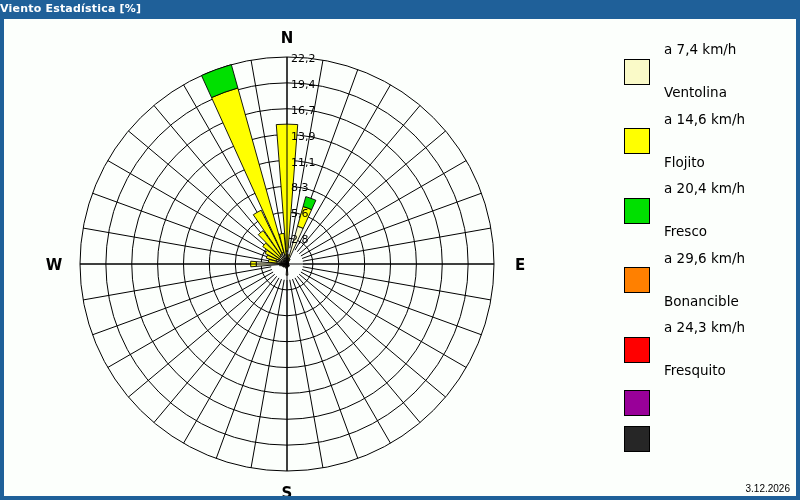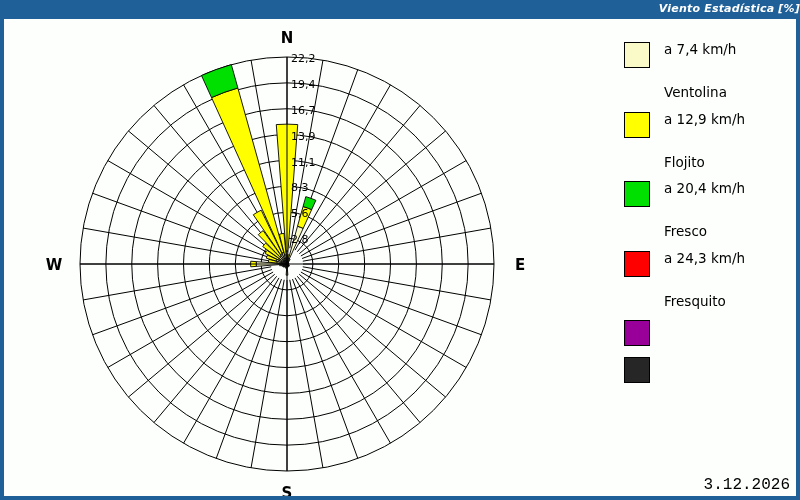--- a/index.html
+++ b/index.html
@@ -10,21 +10,21 @@
   }
   #app{
     position:relative;width:800px;height:500px;box-sizing:border-box;
     background:#1f6099;
     padding:0;
   }
   
   #titlebar{
     position:absolute;left:0;top:0;width:800px;height:18px;
     background:#1f6099;
-    display:flex;align-items:center;justify-content:flex-end;font-style:italic;
+    display:flex;align-items:center;justify-content:flex-start;
   }
   #titlebar .ttl{
     color:#ffffff;font-size:11px;font-weight:bold;letter-spacing:.2px;
     font-family:"DejaVu Sans", sans-serif;
     line-height:18px;
   }
   
   #pane{
     position:absolute;left:3px;top:18px;width:794px;height:479px;
     background:#fcfffc;
@@ -35,37 +35,37 @@
   
   #rose-wrap{
     position:absolute;left:0px;top:0px;width:560px;height:477px;
   }
   #rose-svg{display:block;}
   
   #legend{
     position:absolute;left:572px;top:22px;width:215px;
   }
   .legend-row{
-    display:flex;align-items:flex-start;margin-bottom:9.5px;padding-left:48px;
+    display:flex;align-items:center;margin-bottom:9.5px;padding-left:48px;
   }
   .swatch{
     width:26px;height:26px;border:1px solid #000;box-sizing:border-box;
     flex:0 0 auto;margin-right:14px;margin-top:1px;
   }
   .legend-text{
     font-size:13.5px;color:#000;line-height:17px;
     font-family:"DejaVu Sans", sans-serif;
     white-space:nowrap;
   }
   .legend-text .l2{display:block;margin-top:26px;}
   
   #footdate{
     position:absolute;right:6px;bottom:2px;
-    font-size:16px;color:#000;
-    font-family:Liberation Mono, monospace;
+    font-size:10px;color:#000;
+    font-family:Liberation Sans, sans-serif;
   }
   
   .dirlabel{font-family:"DejaVu Sans", sans-serif;font-size:15px;font-weight:bold;fill:#000;}
   .ticklabel{font-family:"DejaVu Sans", sans-serif;font-size:11px;fill:#000;}
 </style>
 </head>
 <body>
 
 <div id="app">
 
@@ -199,27 +199,31 @@
       </svg>
     </div>
 
     <div id="legend">
         <div class="legend-row">
           <span class="swatch" style="background: rgb(250, 250, 200);"></span>
           <span class="legend-text"><span class="l1">a 7,4 km/h</span><span class="l2">Ventolina</span></span>
         </div>
         <div class="legend-row">
           <span class="swatch" style="background: rgb(255, 255, 0);"></span>
-          <span class="legend-text"><span class="l1">a 12,9 km/h</span><span class="l2">Flojito</span></span>
+          <span class="legend-text"><span class="l1">a 14,6 km/h</span><span class="l2">Flojito</span></span>
         </div>
         <div class="legend-row">
           <span class="swatch" style="background: rgb(0, 224, 0);"></span>
           <span class="legend-text"><span class="l1">a 20,4 km/h</span><span class="l2">Fresco</span></span>
         </div>
         <div class="legend-row">
+          <span class="swatch" style="background: rgb(255, 128, 0);"></span>
+          <span class="legend-text"><span class="l1">a 29,6 km/h</span><span class="l2">Bonancible</span></span>
+        </div>
+        <div class="legend-row">
           <span class="swatch" style="background: rgb(255, 0, 0);"></span>
           <span class="legend-text"><span class="l1">a 24,3 km/h</span><span class="l2">Fresquito</span></span>
         </div>
         <div class="legend-row">
           <span class="swatch" style="background: rgb(153, 0, 153);"></span>
         </div>
         <div class="legend-row">
           <span class="swatch" style="background: rgb(38, 38, 38);"></span>
           <span class="legend-text"></span>
         </div>

